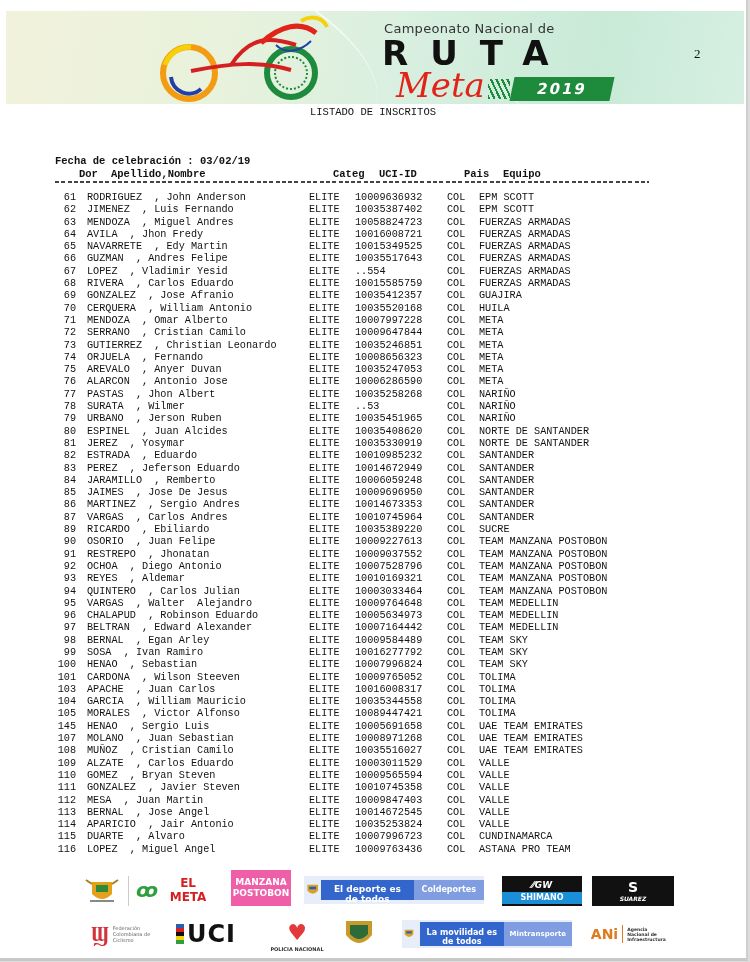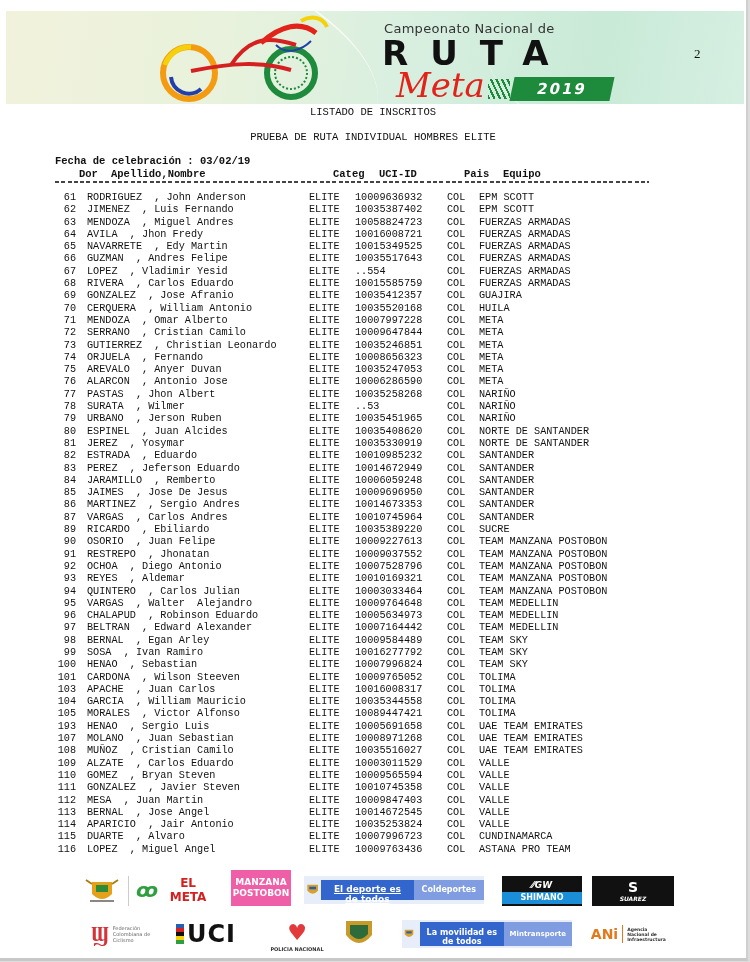--- a/index.html
+++ b/index.html
@@ -55,21 +55,20 @@
     </svg>
     <div class="logo-top">Campeonato Nacional de</div>
     <div class="logo-ruta">RUTA</div>
     <div class="logo-meta">Meta</div>
     <div class="logo-stripes"></div>
     <div class="logo-year">2019</div>
   </div>
   <div class="page-num">2</div>
 
   <div class="title1">LISTADO DE INSCRITOS</div>
-  <div class="title2">PRUEBA DE RUTA INDIVIDUAL HOMBRES ELITE</div>
   <div class="meta">Fecha de celebración : 03/02/19</div>
 
   <div class="hdr">
     <span style="left:0">Dor</span>
     <span style="left:32px">Apellido,Nombre</span>
     <span style="left:254px">Categ</span>
     <span style="left:300px">UCI-ID</span>
     <span style="left:385px">Pais</span>
     <span style="left:424px">Equipo</span>
   </div>
@@ -414,21 +413,21 @@
       </div>
       <div class="row">
         <span class="c-dor">105</span>
         <span class="c-name">MORALES  , Victor Alfonso</span>
         <span class="c-cat">ELITE</span>
         <span class="c-uci">10089447421</span>
         <span class="c-pais">COL</span>
         <span class="c-eq">TOLIMA</span>
       </div>
       <div class="row">
-        <span class="c-dor">193</span>
+        <span class="c-dor">145</span>
         <span class="c-name">HENAO  , Sergio Luis</span>
         <span class="c-cat">ELITE</span>
         <span class="c-uci">10005691658</span>
         <span class="c-pais">COL</span>
         <span class="c-eq">UAE TEAM EMIRATES</span>
       </div>
       <div class="row">
         <span class="c-dor">107</span>
         <span class="c-name">MOLANO  , Juan Sebastian</span>
         <span class="c-cat">ELITE</span>
@@ -526,21 +525,21 @@
       <span style="color:#d42020;font-size:12px;">EL META</span>
     </div>
     <div class="spon" style="left:225px;top:8px;width:60px;height:36px;background:#ef5fa7;color:#fff;font-size:9px;line-height:11px;padding:0 2px;box-sizing:border-box;">
       <span>MANZANA POSTOBON</span>
     </div>
     <div class="spon" style="left:298px;top:14px;width:180px;height:28px;background:#e8eef9;">
       <svg width="26" height="22" viewBox="0 0 26 22">
           <path d="M5 3 h16 v9 q-8 9 -16 0z" fill="#d8a12b"></path>
           <rect x="8" y="6" width="10" height="4" fill="#2a5fb0"></rect>
         </svg>
-      <span style="display:inline-block;margin-left:0;background:#3366cc;color:#fff;font-size:9px;line-height:10px;padding:4px 8px;height:20px;box-sizing:border-box;text-decoration:underline;">El deporte es de todos</span>
+      <span style="display:inline-block;margin-left:0;background:#3366cc;color:#fff;font-size:9px;line-height:10px;padding:4px 8px;height:20px;box-sizing:border-box;">El deporte es de todos</span>
       <span style="display:inline-block;background:#7f9de0;color:#fff;font-size:8px;line-height:20px;padding:0 8px;height:20px;box-sizing:border-box;">Coldeportes</span>
     </div>
     <div class="spon" style="left:496px;top:14px;width:80px;height:30px;background:#111;flex-direction:column;">
       <span style="color:#fff;font-size:9px;font-style:italic;height:13px;line-height:13px;">⁄⁄GW</span>
       <span style="width:100%;background:#1a8fd8;color:#fff;font-size:8px;line-height:12px;">SHIMANO</span>
     </div>
     <div class="spon" style="left:586px;top:14px;width:82px;height:30px;background:#111;flex-direction:column;color:#fff;">
       <span style="font-size:14px;line-height:16px;">S</span>
       <span style="font-size:6px;font-style:italic;line-height:8px;">SUAREZ</span>
     </div>

